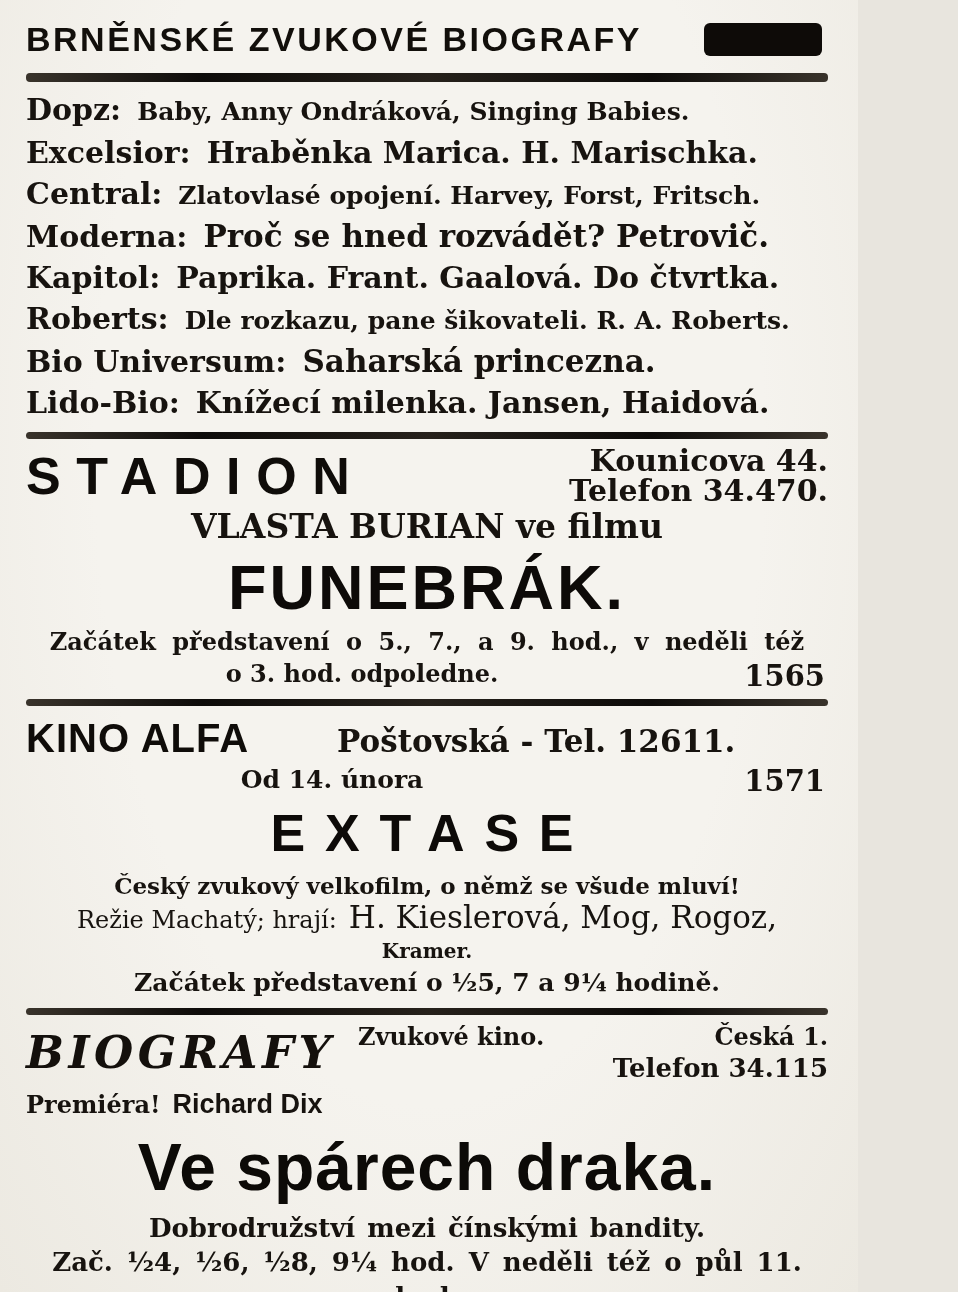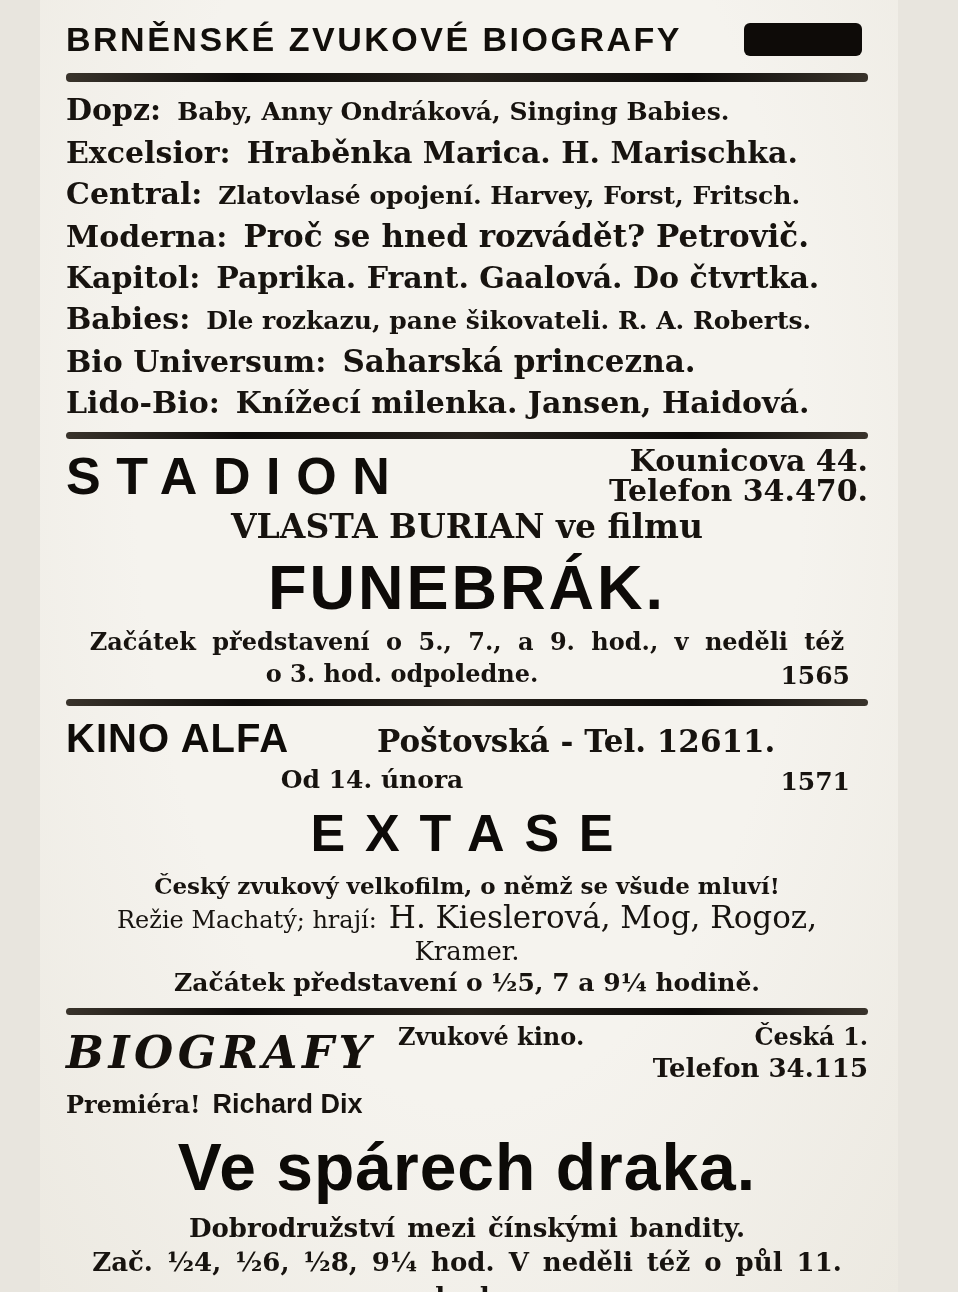--- a/index.html
+++ b/index.html
@@ -11,21 +11,20 @@
     color:#17130f;
     overflow:hidden;
   }
   .page{
     position:relative;
     width:858px;height:1292px;
     box-sizing:border-box;
     padding:16px 30px 0 26px;
     background:radial-gradient(ellipse at 50% 35%, #f5f3ee 55%, #ece9e1 100%);
     overflow:hidden;
-    margin-left:40px;
   }
   
   .masthead{display:flex;align-items:center;justify-content:space-between;height:46px;}
   .masthead h1{
     margin:0;font-family:"Liberation Sans", sans-serif;
     font-size:34px;font-weight:800;letter-spacing:2.5px;
     color:#120f0b;white-space:nowrap;
   }
   .ink-block{width:118px;height:33px;background:#0e0b08;border-radius:6px;margin-right:6px;}
   .rule{
@@ -41,21 +40,21 @@
   .film-info{font-weight:700;font-size:25px;}
   .listing-row:nth-child(2) .film-info{font-size:30px;}
   .listing-row:nth-child(4) .film-info{font-size:31px;}
   .listing-row:nth-child(5) .film-info{font-size:30px;}
   .listing-row:nth-child(7) .film-info{font-size:31px;}
   .listing-row:nth-child(8) .film-info{font-size:30px;}
   
   .sec-head{display:flex;align-items:flex-end;gap:46px;}
   .contact{margin-left:auto;text-align:right;font-weight:700;font-size:30px;line-height:30px;}
   .center{text-align:center;}
-  .ad-number{position:absolute;right:18px;top:2px;font-weight:700;font-size:25px;}
+  .ad-number{position:absolute;right:3px;top:2px;font-weight:700;font-size:29px;}
   
   .stadion-name{
     font-family:"Liberation Sans", sans-serif;font-weight:800;
     font-size:52px;letter-spacing:.30em;line-height:60px;color:#0f0c09;
   }
   .star-line{font-weight:700;font-size:33px;line-height:42px;margin-top:0;}
   .title-funebrak{
     font-family:"Liberation Sans", sans-serif;font-weight:800;
     font-size:63px;letter-spacing:3px;line-height:78px;color:#0d0a08;
   }
@@ -72,21 +71,21 @@
   .date-row{position:relative;font-weight:700;font-size:25px;line-height:33px;}
   .date-row .center-span{display:block;text-align:center;padding-right:190px;}
   .title-extase{
     font-family:"Liberation Sans", sans-serif;font-weight:800;
     font-size:52px;letter-spacing:.38em;padding-left:.19em;line-height:74px;color:#0d0a08;
   }
   .tagline{font-weight:700;font-size:23px;line-height:31px;}
   .credits{display:flex;justify-content:center;align-items:baseline;gap:12px;line-height:33px;}
   .credits-label{font-size:24px;font-weight:400;}
   .credits-names{font-size:31px;font-weight:400;}
-  .credits2{font-weight:400;font-size:26px;line-height:29px;}
+  .credits2{font-weight:700;font-size:20px;line-height:29px;}
   .alfa-times{font-weight:700;font-size:25px;line-height:33px;}
   
   .rep-head{display:flex;align-items:flex-start;margin-top:2px;}
   .rep-name{
     font-style:italic;font-weight:700;font-size:45px;
     letter-spacing:.10em;line-height:62px;color:#14100c;
   }
   .rep-contact{margin-left:auto;width:470px;font-weight:700;}
   .rep-contact .line1{display:flex;justify-content:space-between;font-size:24px;line-height:30px;}
   .rep-contact .line2{text-align:right;font-size:26px;line-height:32px;}
@@ -127,21 +126,21 @@
     </div>
     <div class="listing-row">
       <span class="cinema-name">Moderna:</span>
       <span class="film-info">Proč se hned rozvádět? Petrovič.</span>
     </div>
     <div class="listing-row">
       <span class="cinema-name">Kapitol:</span>
       <span class="film-info">Paprika. Frant. Gaalová. Do čtvrtka.</span>
     </div>
     <div class="listing-row">
-      <span class="cinema-name">Babies:</span>
+      <span class="cinema-name">Roberts:</span>
       <span class="film-info">Dle rozkazu, pane šikovateli. R. A. Roberts.</span>
     </div>
     <div class="listing-row">
       <span class="cinema-name">Bio Universum:</span>
       <span class="film-info">Saharská princezna.</span>
     </div>
     <div class="listing-row">
       <span class="cinema-name">Lido-Bio:</span>
       <span class="film-info">Knížecí milenka. Jansen, Haidová.</span>
     </div>

